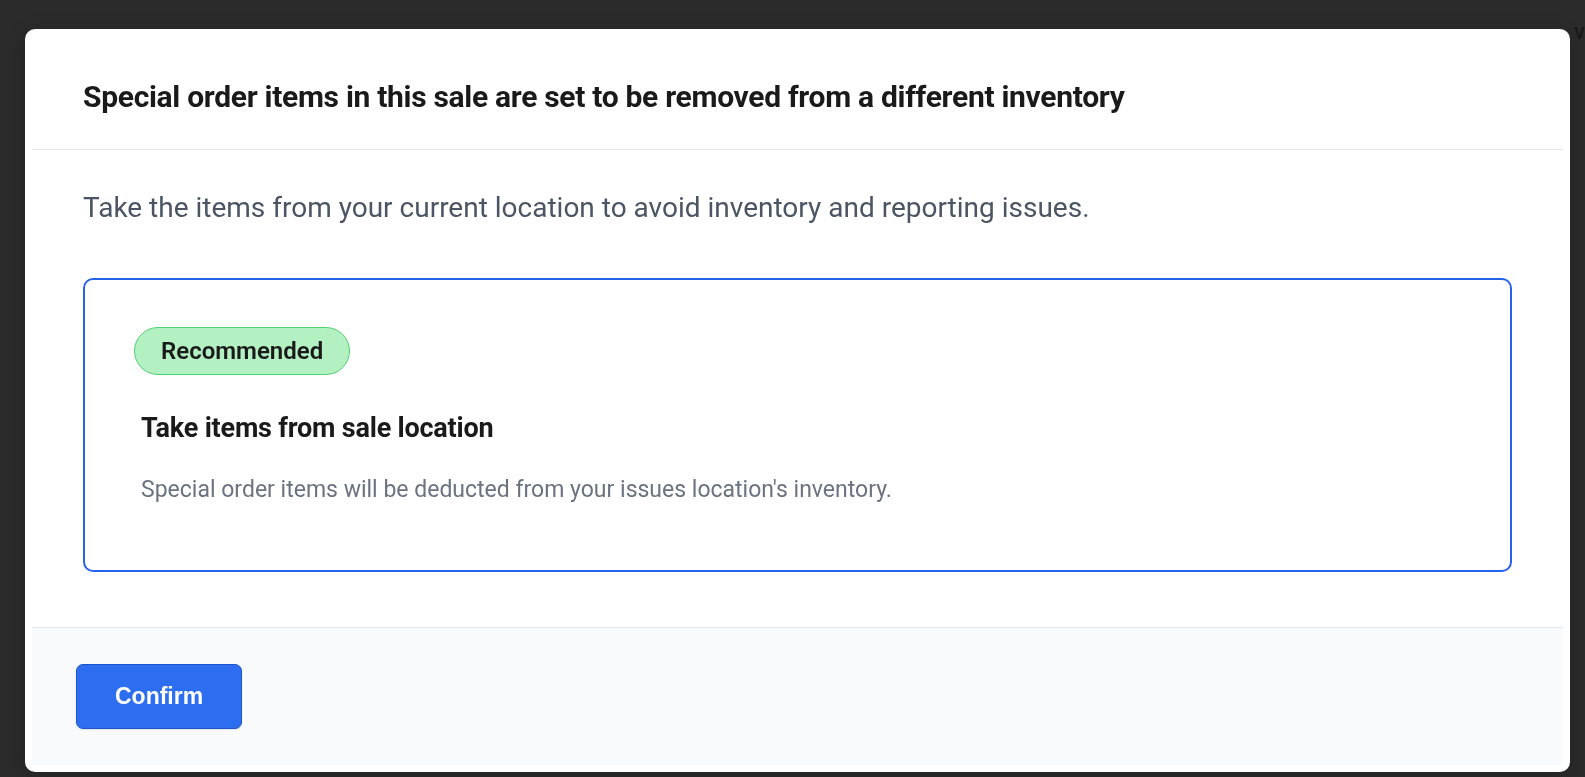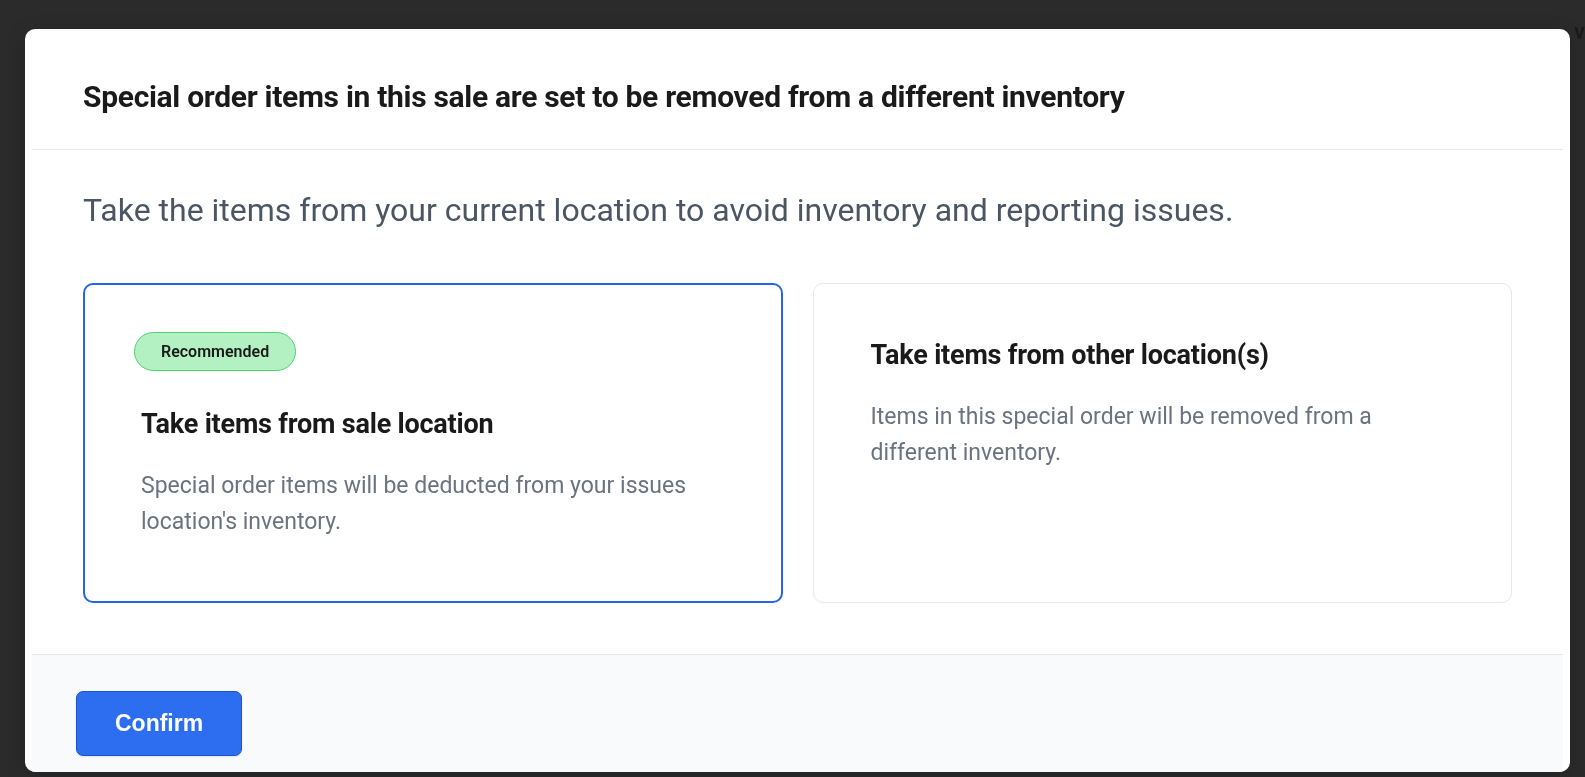--- a/index.html
+++ b/index.html
@@ -45,21 +45,21 @@
       font-size: 30px;
       font-weight: 700;
       color: #1a1a1a;
       letter-spacing: -0.3px;
     }
     .modal-body {
       padding: 34px 44px 44px 44px;
       flex: 1;
     }
     .modal-instruction {
-      font-size: 32px;
+      font-size: 28px;
       color: #4b5563;
       margin-bottom: 40px;
       font-weight: 400;
     }
     .options-row {
       display: flex;
       gap: 30px;
     }
     .option-card {
       flex: 1;
@@ -72,21 +72,21 @@
     .option-card.selected {
       border: 2px solid #2563eb;
       padding: 47px 49px 55px 49px;
     }
     .badge {
       display: inline-block;
       background: #b3f0c2;
       border: 1px solid #4fd371;
       border-radius: 999px;
       padding: 9px 26px;
-      font-size: 16px;
+      font-size: 24px;
       font-weight: 600;
       color: #1a1a1a;
       margin-bottom: 30px;
     }
     .option-title {
       font-size: 27px;
       font-weight: 700;
       color: #1a1a1a;
       margin-bottom: 14px;
       letter-spacing: -0.2px;
@@ -129,23 +129,19 @@
   <div class="modal-body">
     <p class="modal-instruction">Take the items from your current location to avoid inventory and reporting issues.</p>
 
     <div class="options-row">
       <div class="option-card selected">
         <span class="badge">Recommended</span>
         <h2 class="option-title">Take items from sale location</h2>
         <p class="option-desc">Special order items will be deducted from your issues location's inventory.</p>
       </div>
 
-      <div class="option-card other">
-        <h2 class="option-title">Take items from other location(s)</h2>
-        <p class="option-desc">Items in this special order will be removed from a different inventory.</p>
-      </div>
     </div>
   </div>
 
   <div class="modal-footer">
     <button class="confirm-button">Confirm</button>
   </div>
 </div>
 
 </body></html>

